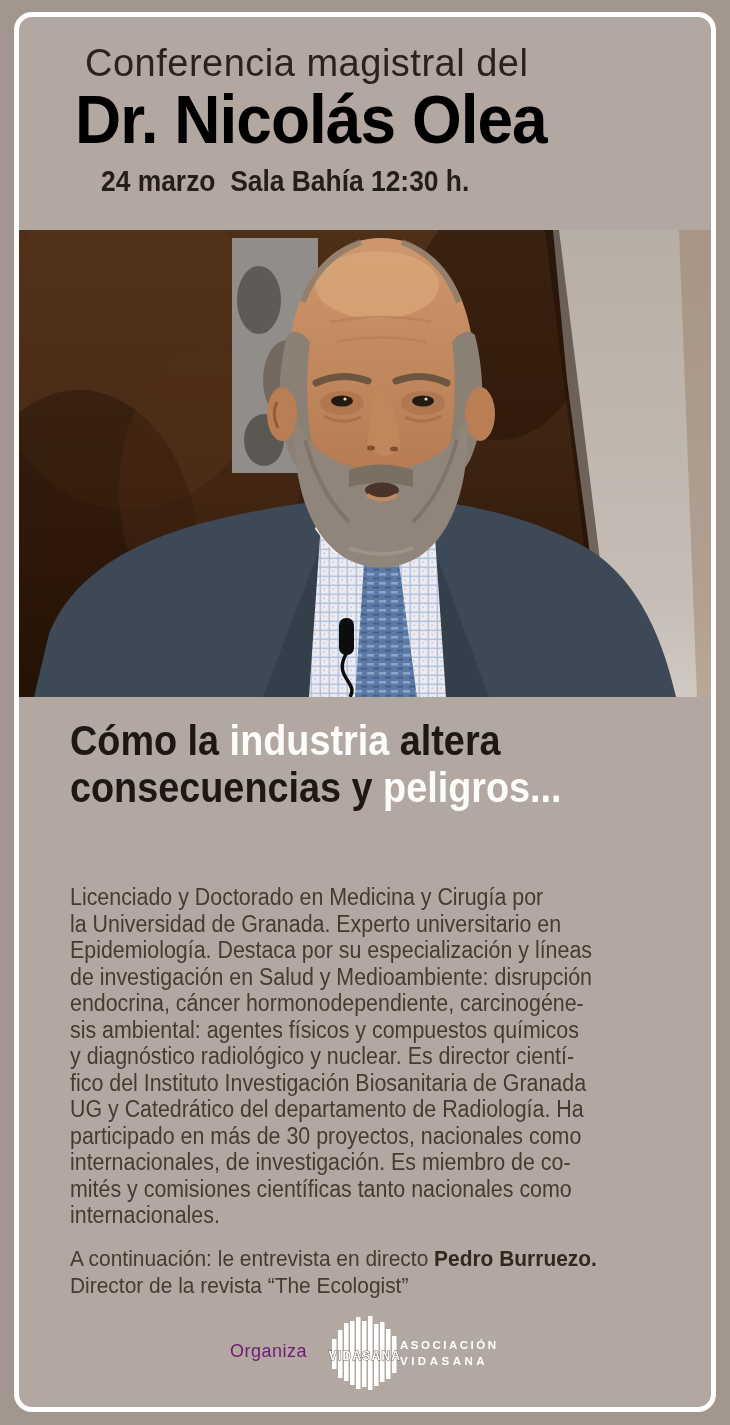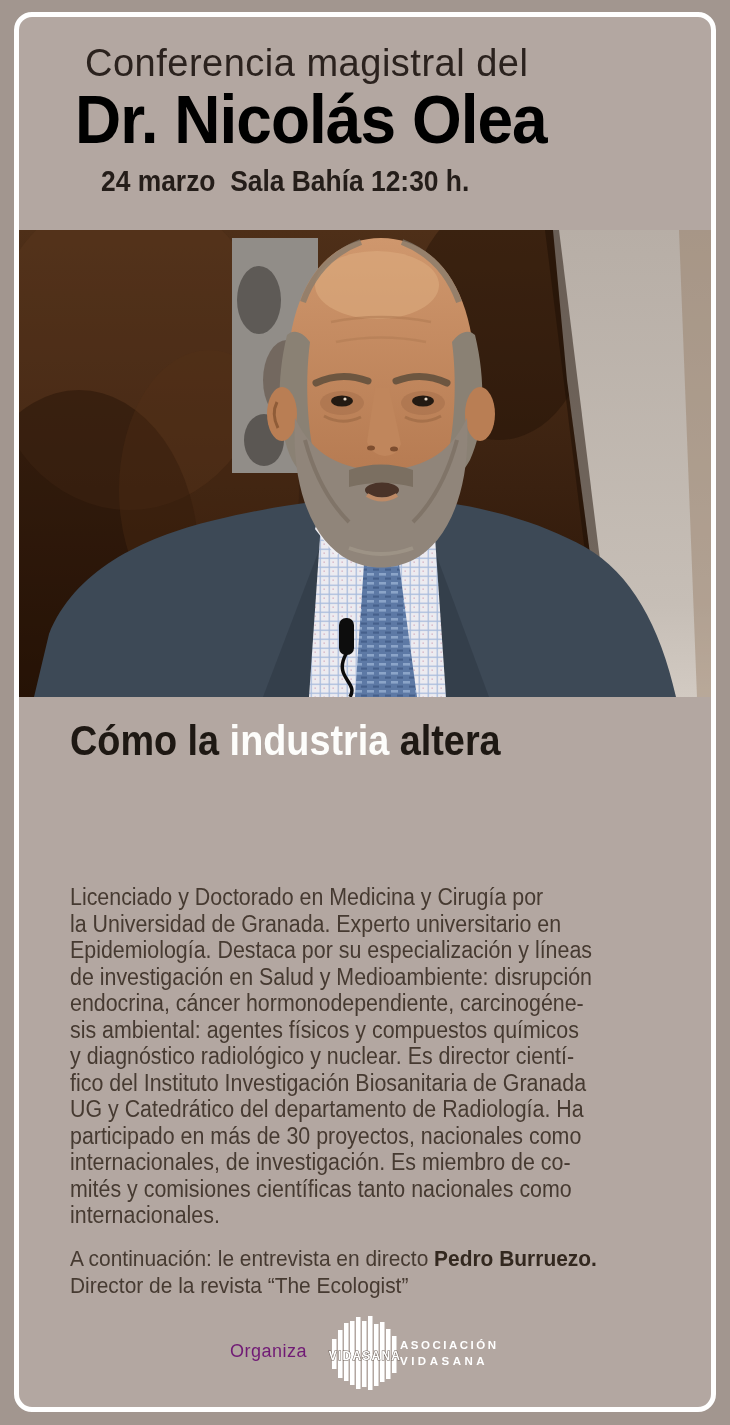--- a/index.html
+++ b/index.html
@@ -169,20 +169,21 @@
       <path d="M 330 318 Q 362 330 394 318" stroke="#a79c8e" stroke-width="4" fill="none" opacity="0.6"></path>
 
       <path d="M 330 240 Q 362 229 394 240 L 394 257 Q 362 249 330 257 Z" fill="#7b6f61"></path>
       <ellipse cx="363" cy="260" rx="17" ry="7.5" fill="#4a3328"></ellipse>
       <path d="M 348 265 Q 363 274 378 265" stroke="#bd8a66" stroke-width="4" fill="none"></path>
     </g>
   </svg>
 
   <div class="abs headline">
     <div><span class="cond"><span>Cómo la </span><span class="white">industria</span><span> altera</span></span></div>
+    <div><span class="cond"><span>consecuencias y </span><span class="white">peligros...</span><span></span></span></div>
   </div>
 
   <div class="abs bio">Licenciado y Doctorado en Medicina y Cirugía por
 la Universidad de Granada. Experto universitario en
 Epidemiología. Destaca por su especialización y líneas
 de investigación en Salud y Medioambiente: disrupción
 endocrina, cáncer hormonodependiente, carcinogéne-
 sis ambiental: agentes físicos y compuestos químicos
 y diagnóstico radiológico y nuclear. Es director cientí-
 fico del Instituto Investigación Biosanitaria de Granada

